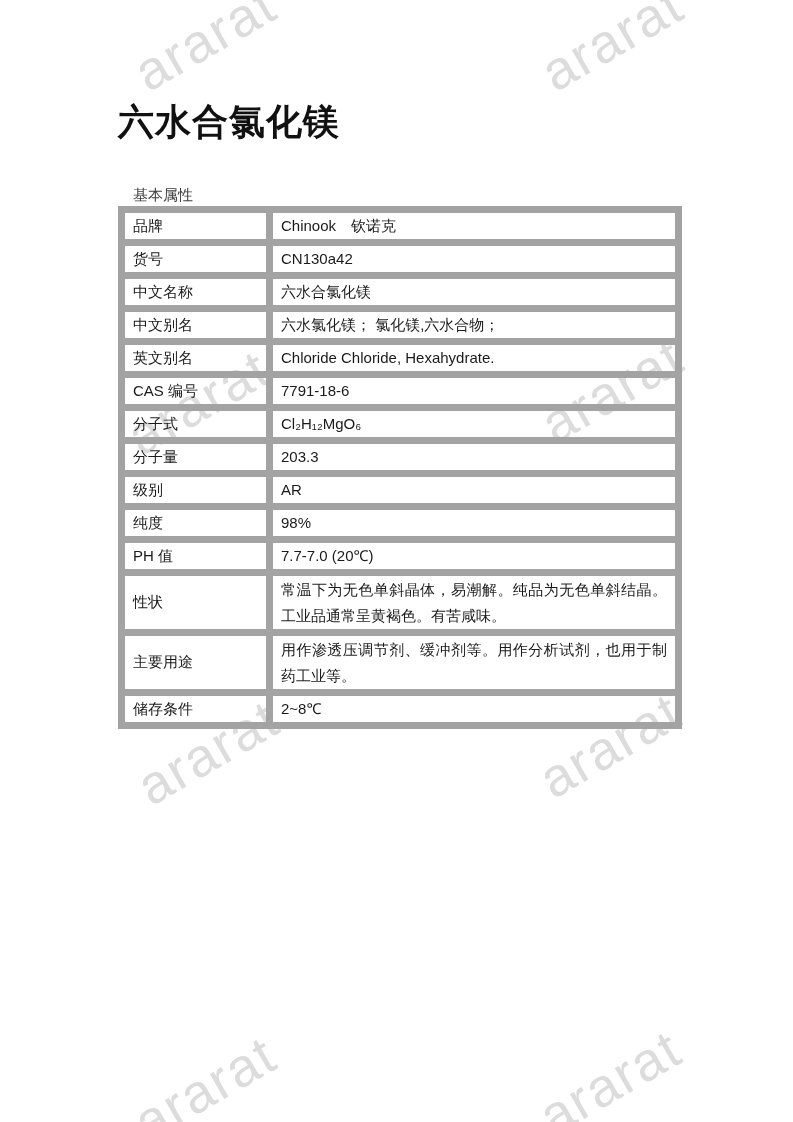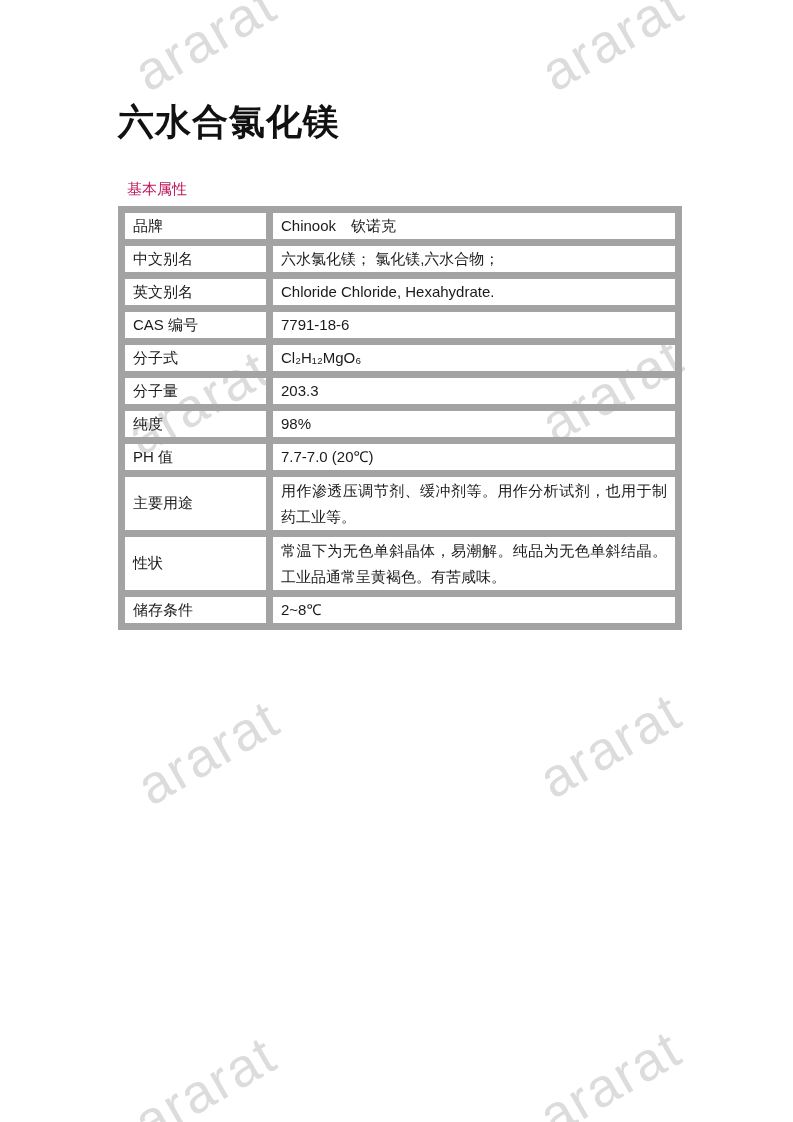--- a/index.html
+++ b/index.html
@@ -51,24 +51,24 @@
     margin: 0;
     font-size: 36px;
     font-weight: 600;
     letter-spacing: 1px;
     color: #111111;
   }
   .section-heading {
     position: absolute;
     left: 119px;
     top: 172px;
-    margin: 8px;
+    margin: 14px;
     font-size: 15px;
     font-weight: 400;
-    color: #be185d;
+    color: #404040;
   }
   table.props {
     position: absolute;
     left: 118px;
     top: 206px;
     width: 564px;
     border-collapse: collapse;
     table-layout: fixed;
     font-size: 15px;
     color: #1a1a1a;
@@ -114,54 +114,66 @@
     <colgroup>
         <col class="c-label">
         <col class="c-value">
       </colgroup>
     <tbody>
       <tr>
         <td class="label-cell">品牌</td>
         <td class="value-cell">Chinook　钦诺克</td>
       </tr>
       <tr>
+        <td class="label-cell">货号</td>
+        <td class="value-cell">CN130a42</td>
+      </tr>
+      <tr>
+        <td class="label-cell">中文名称</td>
+        <td class="value-cell">六水合氯化镁</td>
+      </tr>
+      <tr>
         <td class="label-cell">中文别名</td>
         <td class="value-cell">六水氯化镁； 氯化镁,六水合物；</td>
       </tr>
       <tr>
         <td class="label-cell">英文别名</td>
         <td class="value-cell">Chloride Chloride, Hexahydrate.</td>
       </tr>
       <tr>
         <td class="label-cell">CAS 编号</td>
         <td class="value-cell">7791-18-6</td>
       </tr>
       <tr>
         <td class="label-cell">分子式</td>
         <td class="value-cell">Cl₂H₁₂MgO₆</td>
       </tr>
       <tr>
         <td class="label-cell">分子量</td>
         <td class="value-cell">203.3</td>
       </tr>
       <tr>
+        <td class="label-cell">级别</td>
+        <td class="value-cell">AR</td>
+      </tr>
+      <tr>
         <td class="label-cell">纯度</td>
         <td class="value-cell">98%</td>
       </tr>
       <tr>
         <td class="label-cell">PH 值</td>
         <td class="value-cell">7.7-7.0 (20℃)</td>
       </tr>
       <tr class="tall">
+        <td class="label-cell">性状</td>
+        <td class="value-cell">常温下为无色单斜晶体，易潮解。纯品为无色单斜结晶。工业品通常呈黄褐色。有苦咸味。</td>
+      </tr>
+      <tr class="tall">
         <td class="label-cell">主要用途</td>
         <td class="value-cell">用作渗透压调节剂、缓冲剂等。用作分析试剂，也用于制药工业等。</td>
-      </tr>
-      <tr class="tall">
-        <td class="label-cell">性状</td>
-        <td class="value-cell">常温下为无色单斜晶体，易潮解。纯品为无色单斜结晶。工业品通常呈黄褐色。有苦咸味。</td>
       </tr>
       <tr>
         <td class="label-cell">储存条件</td>
         <td class="value-cell">2~8℃</td>
       </tr>
     </tbody>
   </table>
 </div>
 
 </body></html>

